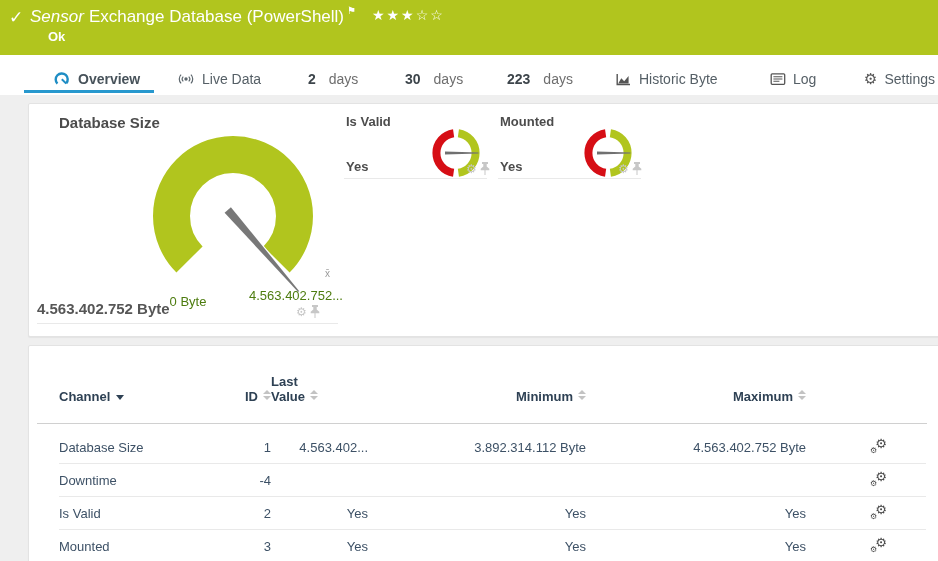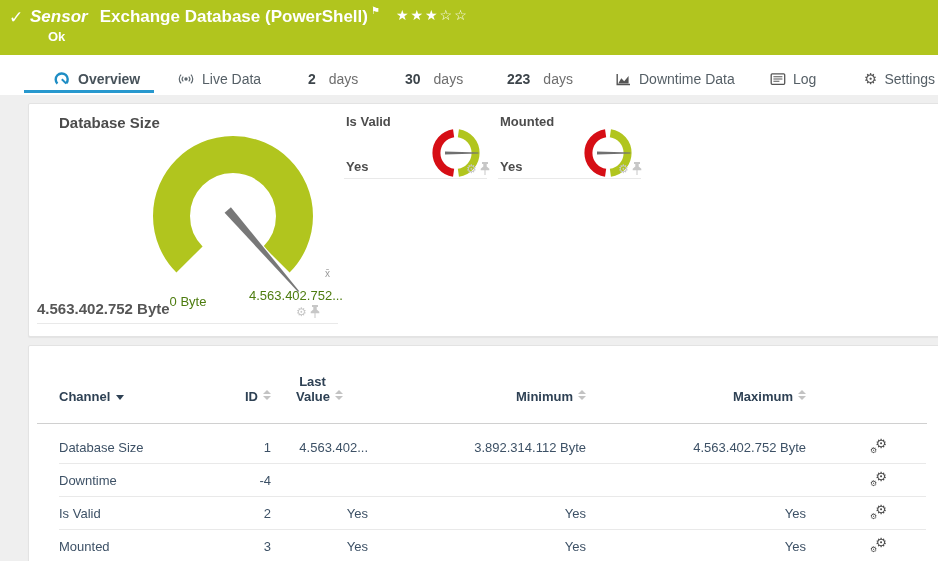--- a/index.html
+++ b/index.html
@@ -3,22 +3,22 @@
 <meta charset="utf-8">
 <style>
   * { margin:0; padding:0; box-sizing:border-box; }
   html,body { width:938px; height:561px; overflow:hidden;
     font-family:"Liberation Sans","DejaVu Sans",sans-serif; background:#efefef; }
 
   
   .topbar { position:absolute; left:0; top:0; width:938px; height:55px; background:#b1c51e; color:#fff; }
   .tb-check { position:absolute; left:9px; top:7px; font-size:17px; font-weight:bold; }
   .tb-line1 { position:absolute; left:30px; top:5px; font-size:17px; white-space:nowrap; }
-  .tb-kind { font-style:italic; font-weight:700; margin-right:12px; }
-  .tb-title { font-weight:bold; }
+  .tb-kind { font-style:italic; font-weight:400; margin-right:5px; }
+  .tb-title { font-weight:normal; }
   .tb-flag { font-size:10px; vertical-align:8px; margin-left:3px; }
   .tb-stars { margin-left:16px; font-size:14px; letter-spacing:2px; vertical-align:2px; }
   .tb-status { position:absolute; left:48px; top:29px; font-size:13px; font-weight:bold; }
 
   
   .tabbar { position:absolute; left:0; top:55px; width:938px; height:40px; background:#fff; }
   .tab { position:absolute; top:0; height:48px; display:flex; align-items:center; gap:7px;
          font-size:14px; color:#555f66; cursor:pointer; white-space:nowrap; }
   .tab .t-ico { display:flex; align-items:center; }
   .tab-active-label { font-weight:bold; color:#47525a; }
@@ -48,21 +48,21 @@
   .trow { display:grid; grid-template-columns:150px 62px 97px 218px 220px 120px; align-items:center; }
   .thead { position:absolute; left:30px; top:28px; width:867px; align-items:end;
            font-size:13px; font-weight:bold; color:#2e4154; }
   .thead .cell { padding-bottom:2px; }
   .head-line { position:absolute; left:8px; top:77px; width:890px; height:1px; background:#d0d0d0; }
   .tbody { position:absolute; left:30px; top:85px; width:867px; }
   .tbody .trow { height:33px; border-bottom:1px solid #e9e9e9; font-size:13px; color:#3d5166; }
   .c-right { text-align:right; }
   .c-left { text-align:left; }
   .c-edit { text-align:center; padding-left:25px; }
-  .lastv-head { text-align:center; line-height:15px; }
+  .lastv-head { text-align:left; line-height:15px; }
 
   
   .sortpair { display:inline-block; vertical-align:1px; margin-left:5px; }
   .sortpair i { display:block; width:0; height:0; border-left:4px solid transparent; border-right:4px solid transparent; }
   .sortpair .up { border-bottom:4px solid #c3c3c3; margin-bottom:2px; }
   .sortpair .dn { border-top:4px solid #c3c3c3; }
   .sortdown { display:inline-block; width:0; height:0; border-left:4px solid transparent;
               border-right:4px solid transparent; border-top:5px solid #2e4154; margin-left:6px; vertical-align:1px; }
 
   
@@ -115,21 +115,21 @@
     <span class="t-num">223</span>
       <span class="t-unit">days</span>
   </div>
   <div class="tab" style="left:615px;">
     <span class="t-ico">
       <svg width="17" height="15" viewBox="0 0 17 15">
         <path d="M2.2 2 V12.5 H15" fill="none" stroke="#555" stroke-width="1.4"></path>
         <path d="M3.2 11.5 L6.3 6.2 L9.2 9.2 L13.6 4 L13.6 11.5 Z" fill="#555"></path>
       </svg>
     </span>
-    <span>Downtime Data</span>
+    <span>Historic Byte</span>
   </div>
   <div class="tab" style="left:770px;">
     <span class="t-ico">
       <svg width="16" height="14" viewBox="0 0 16 14">
         <rect x="1.2" y="1.8" width="13.5" height="10.5" rx="1" fill="none" stroke="#555" stroke-width="1.3"></rect>
         <path d="M3.4 4.8 h9 M3.4 7 h9 M3.4 9.2 h6" stroke="#555" stroke-width="1.1"></path>
       </svg>
     </span>
     <span>Log</span>
   </div>

